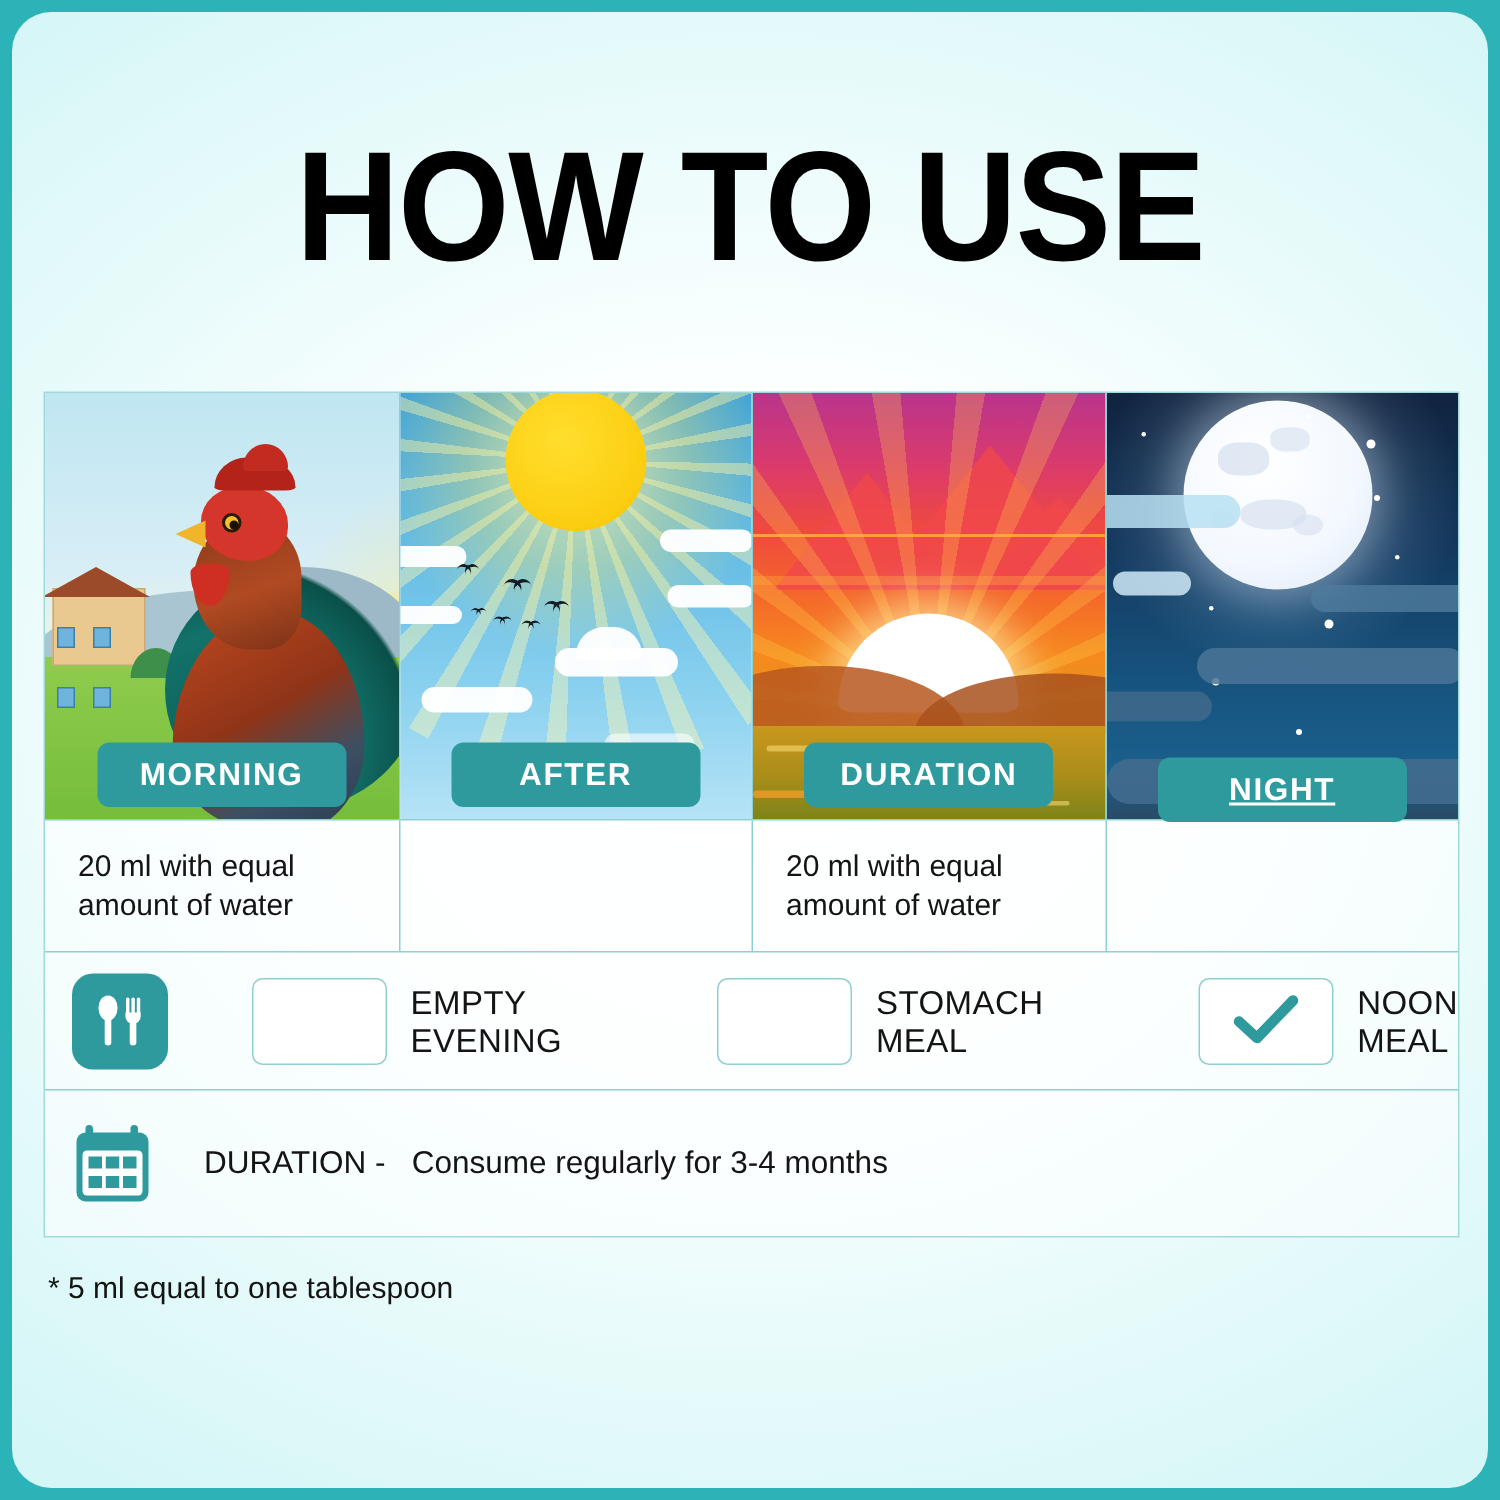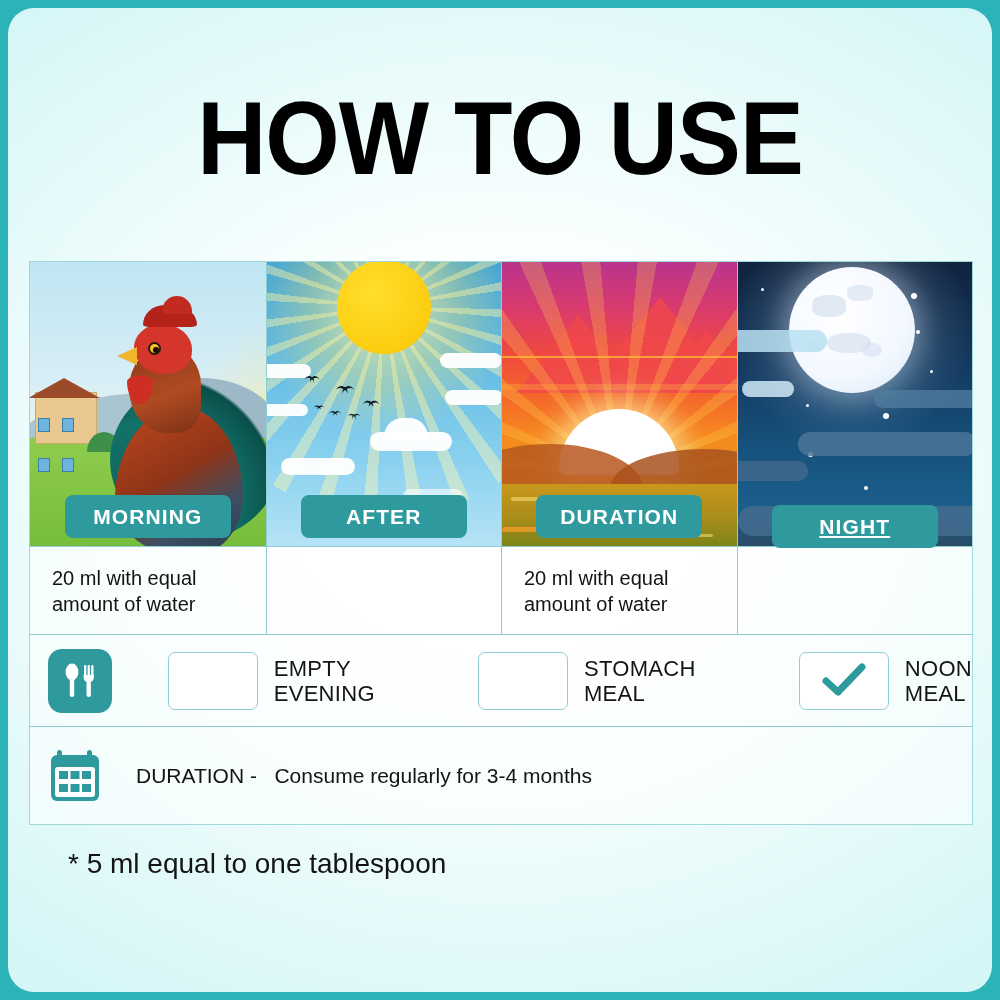--- a/index.html
+++ b/index.html
@@ -378,23 +378,22 @@
     font-size: 21px;
     color: #141414;
   }
   .dur-text .label { font-weight: normal; }
 
   
   #footnote {
     position: absolute;
     left: 24px;
     top: 840px;
-    font-size: 28px;
+    font-size: 20px;
     color: #141414;
-    margin-left: 36px;
   }
 </style>
 </head>
 <body>
 
 <div id="page">
   <div id="card">
 
     <div id="title">HOW TO USE</div>
 

